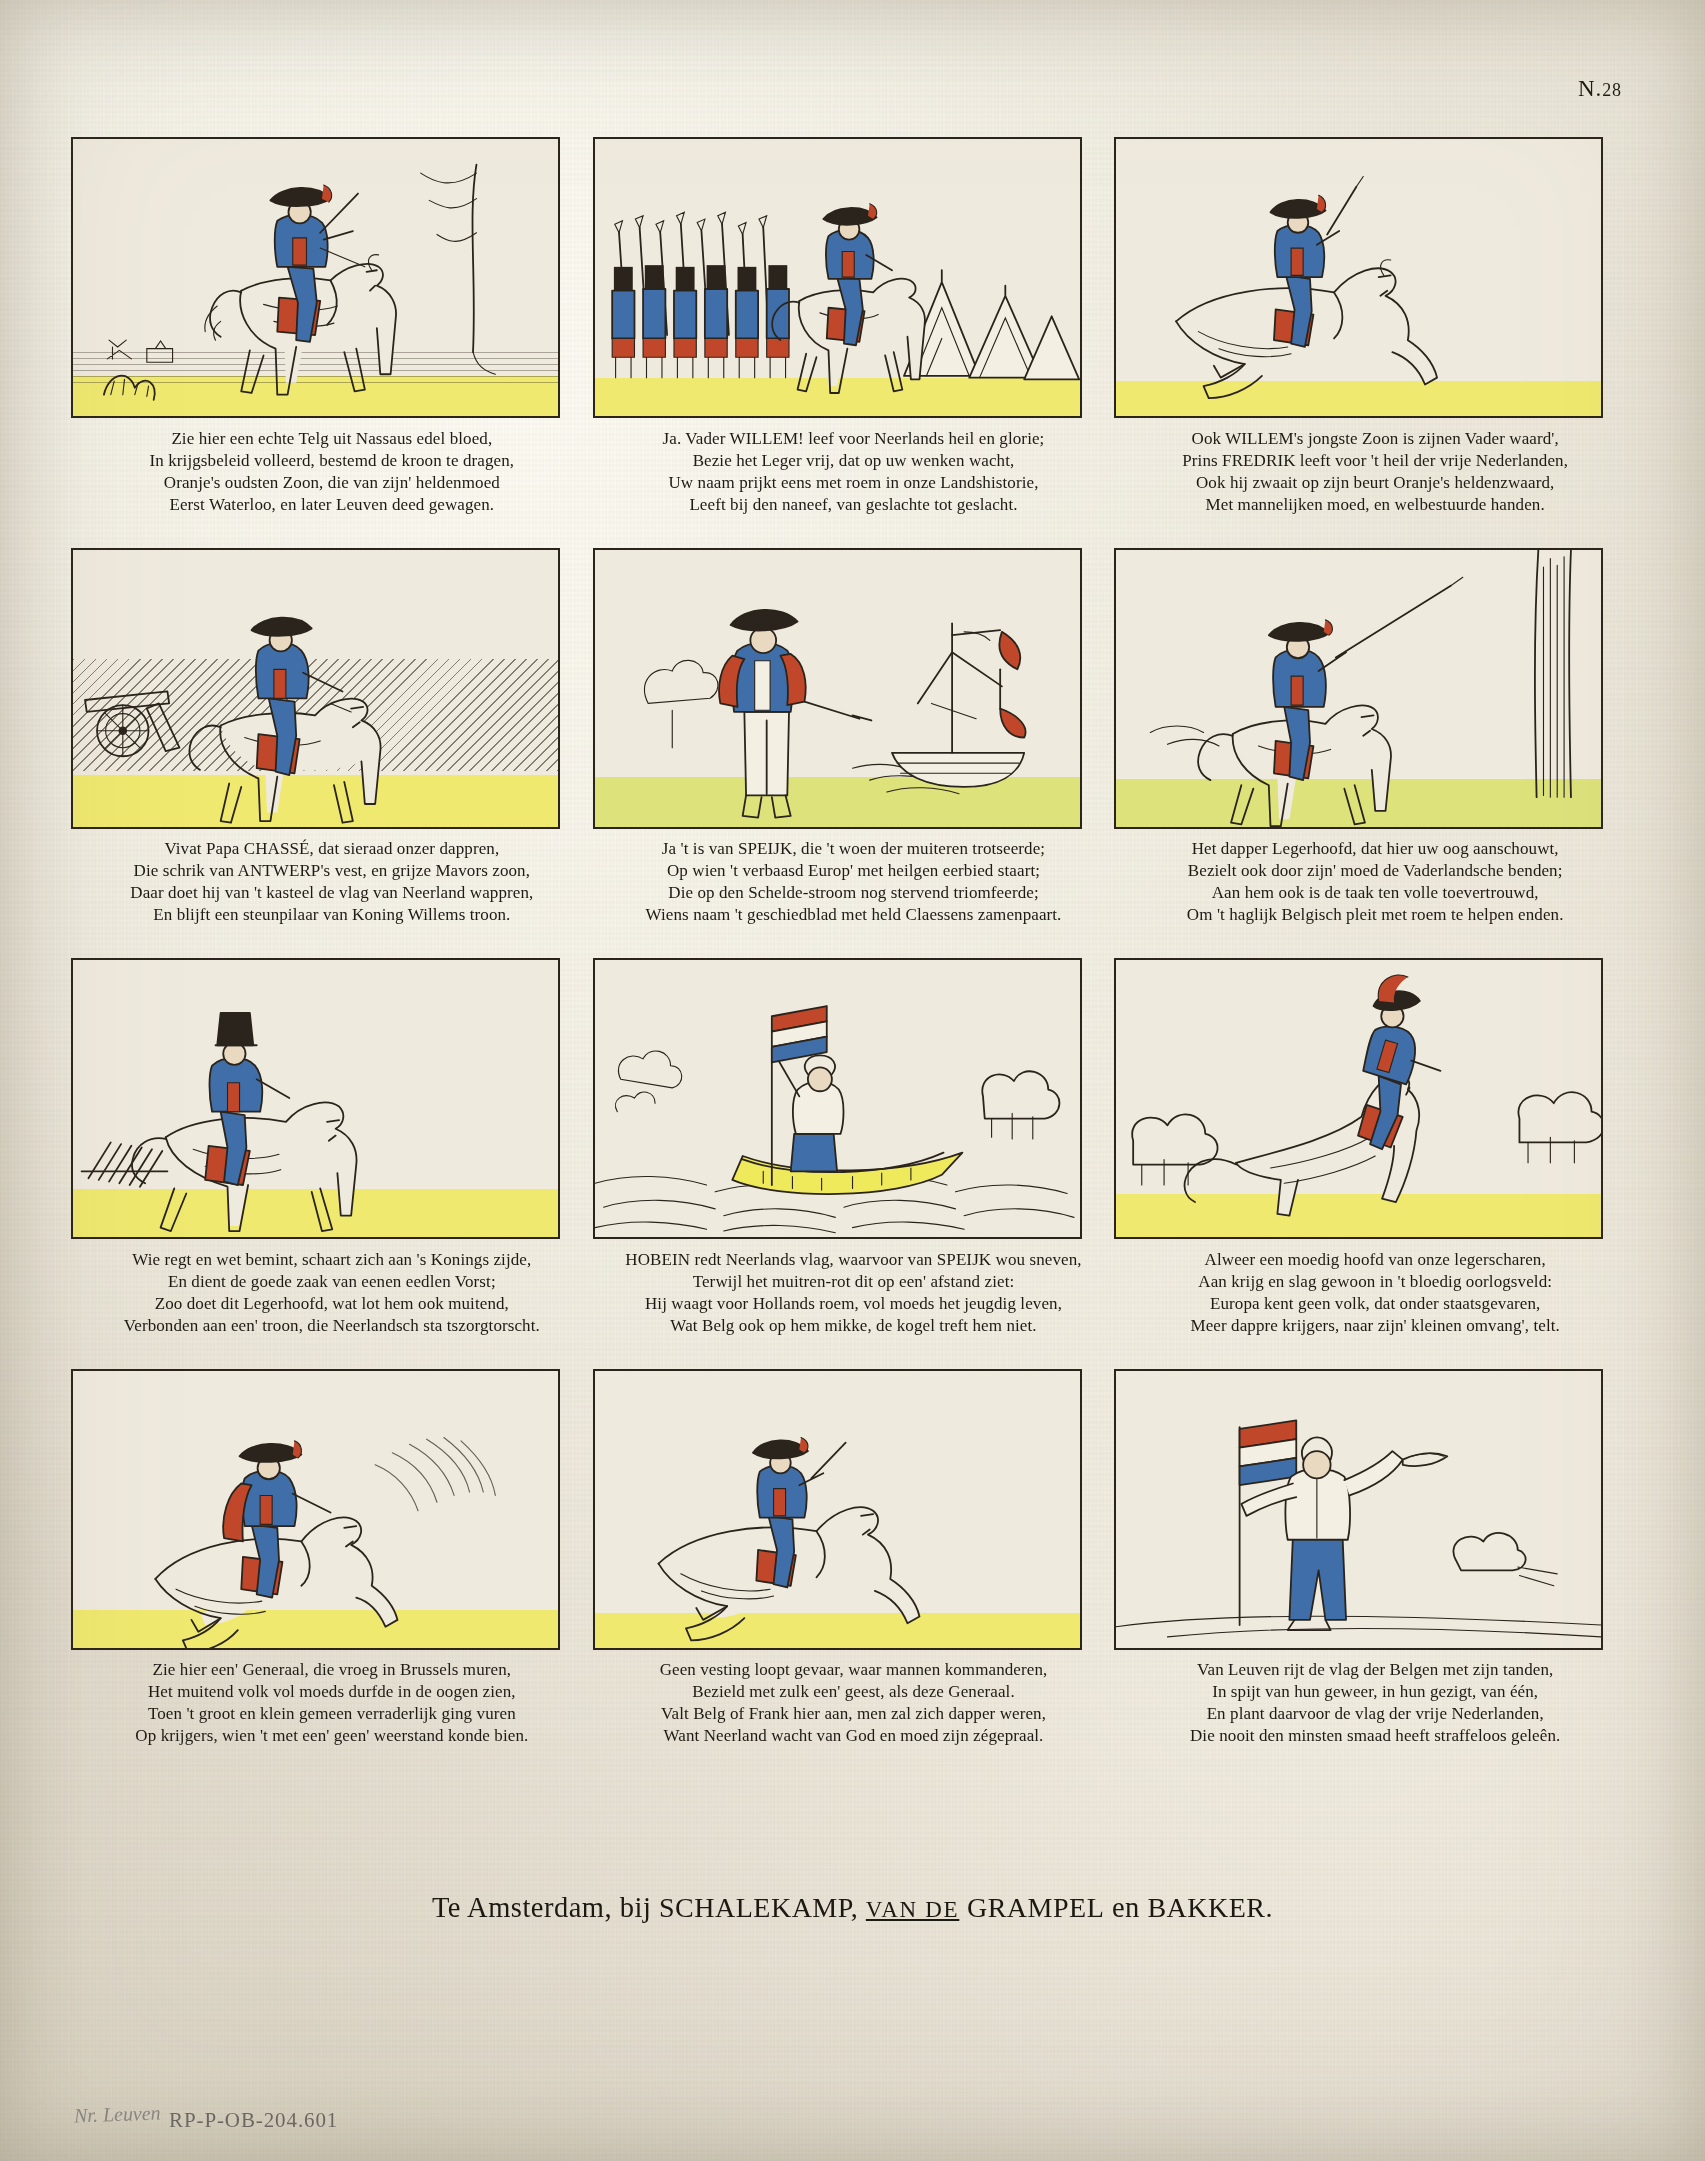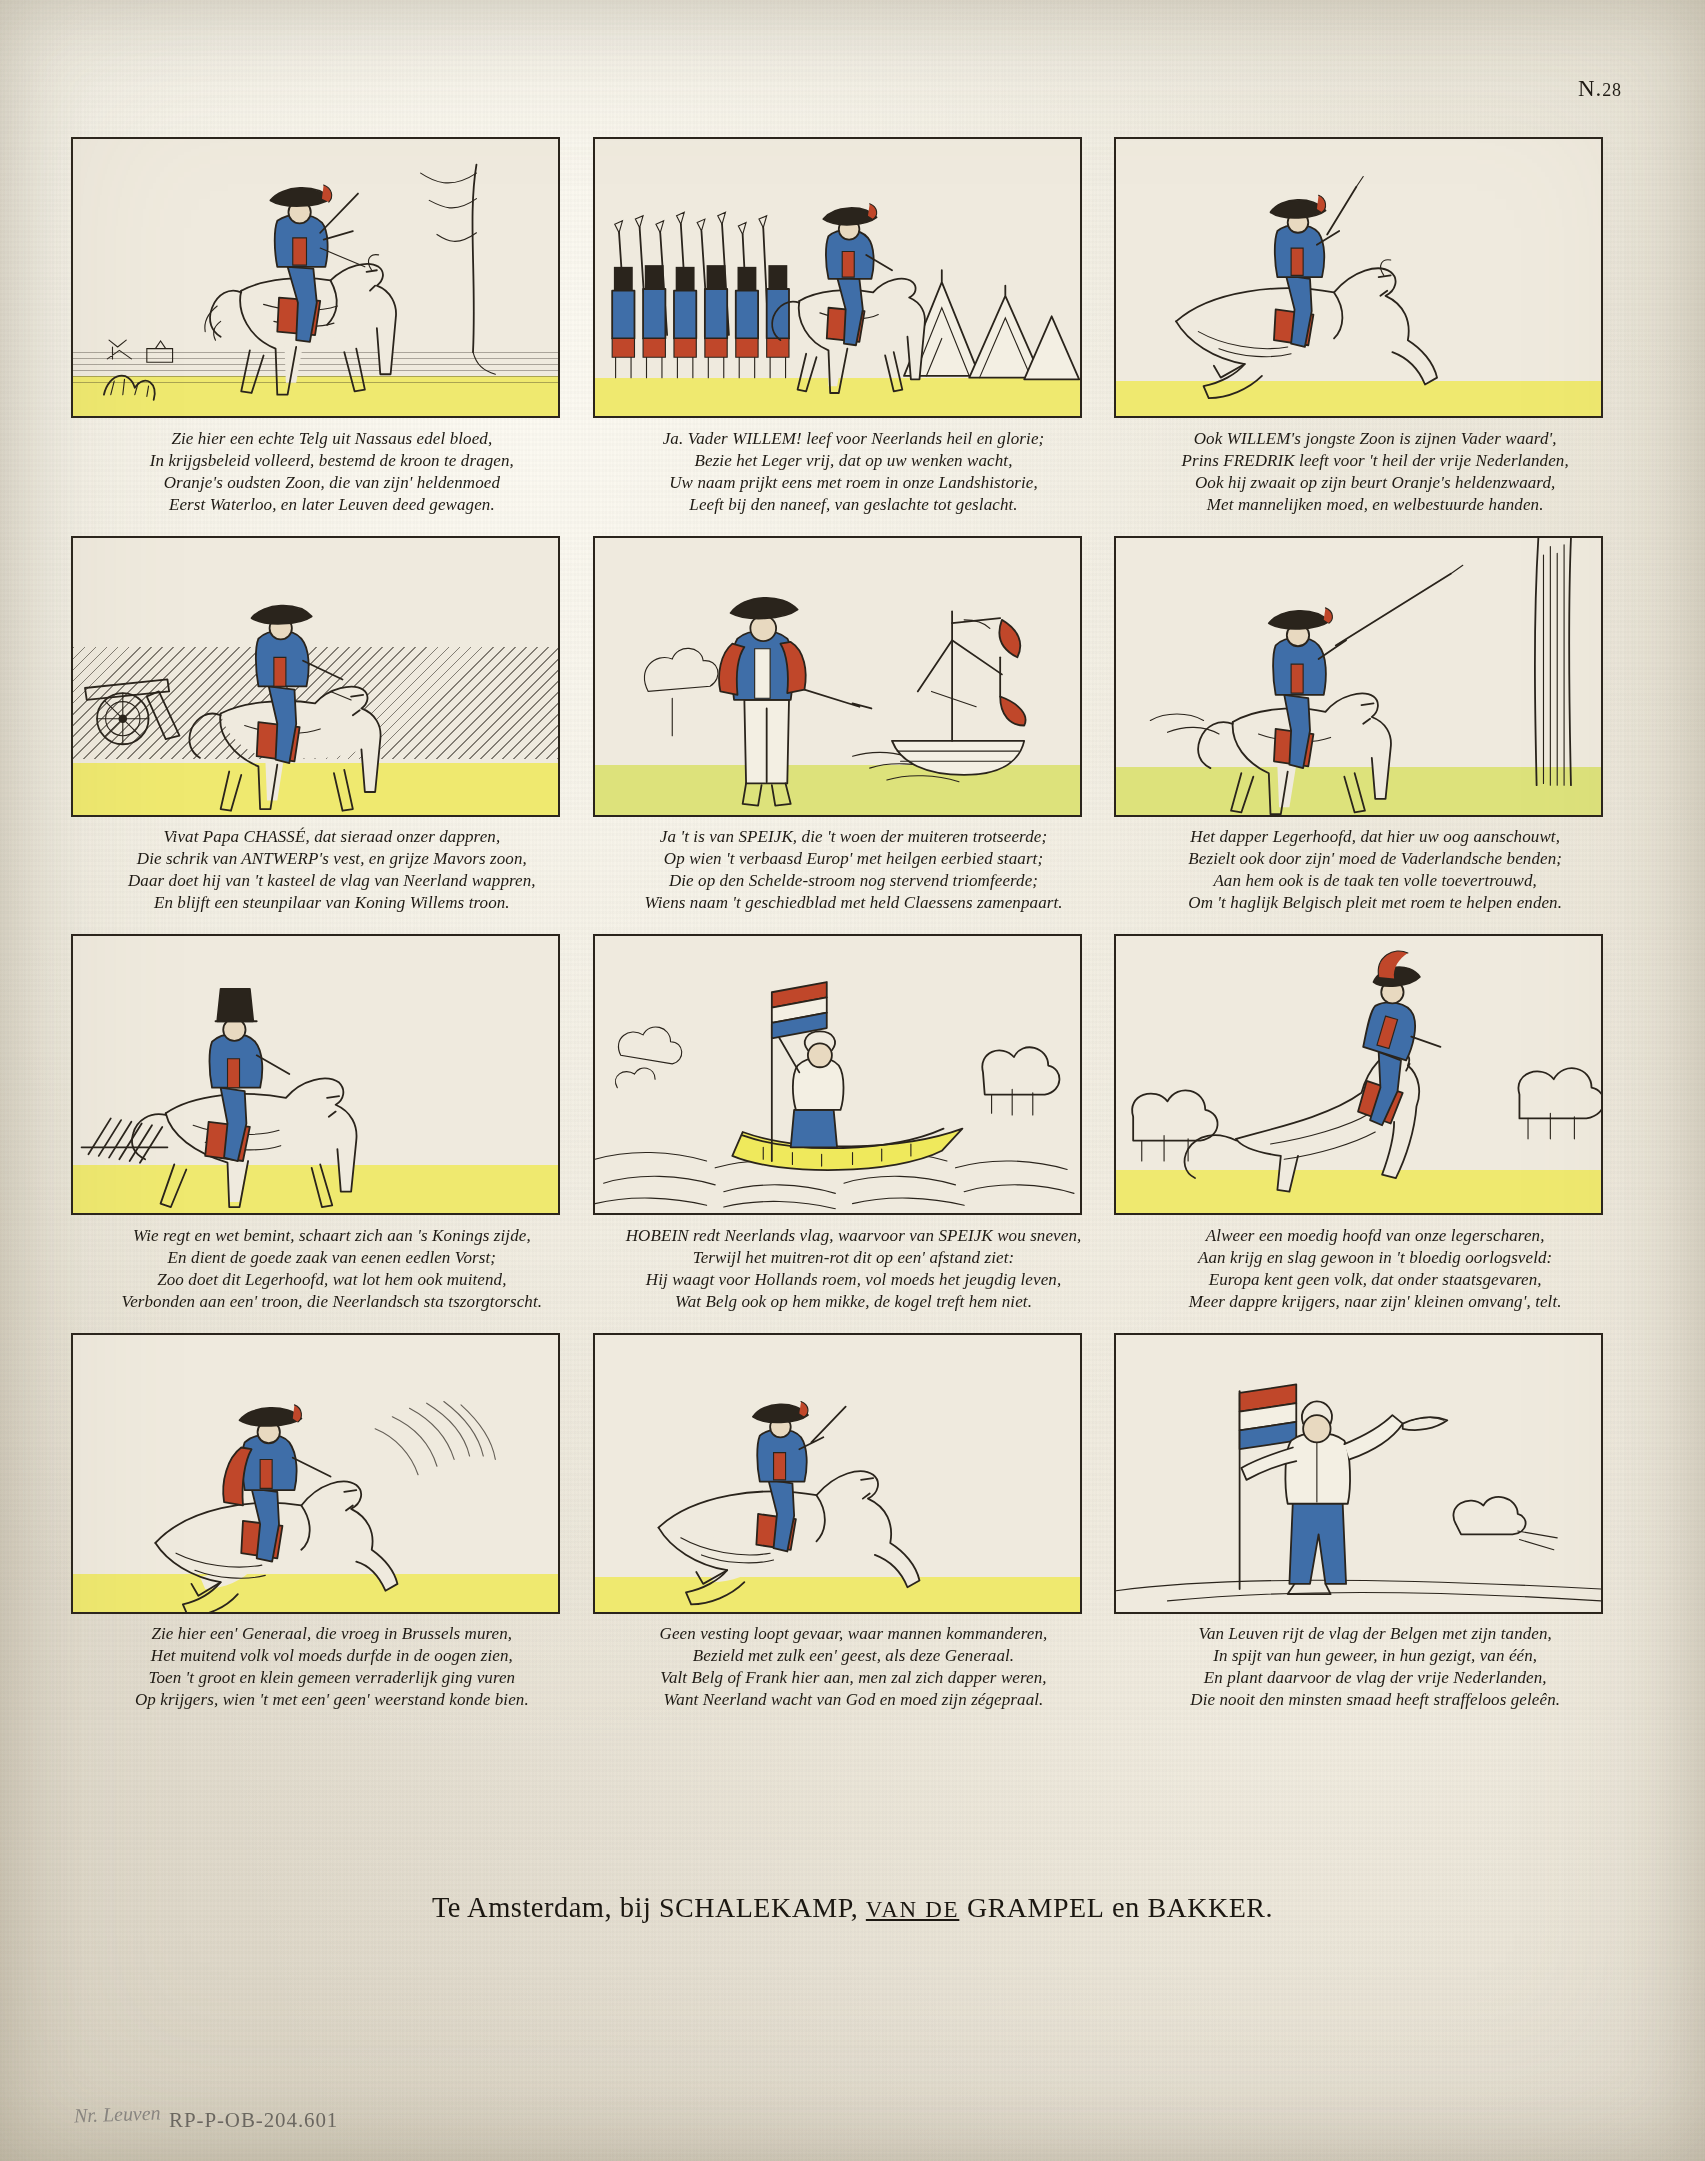--- a/index.html
+++ b/index.html
@@ -51,22 +51,22 @@
   #sheet-no .num { font-size: 18px; }
 
   
   .grid {
     position: absolute;
     left: 71px;
     top: 137px;
     width: 1565px;
   }
   .row { display: flex; justify-content: space-between; }
-  .cell { width: 569px; font-style: italic; }
-  .row.r2 { margin-top: 11px; }
+  .cell { width: 569px; }
+  .row.r2 { margin-top: 23px; }
 
   .frame {
     position: relative;
     width: 489px;
     height: 281px;
     border: 2.6px solid #2a241c;
     background: #efeade;
     overflow: hidden;
     box-sizing: border-box;
   }

